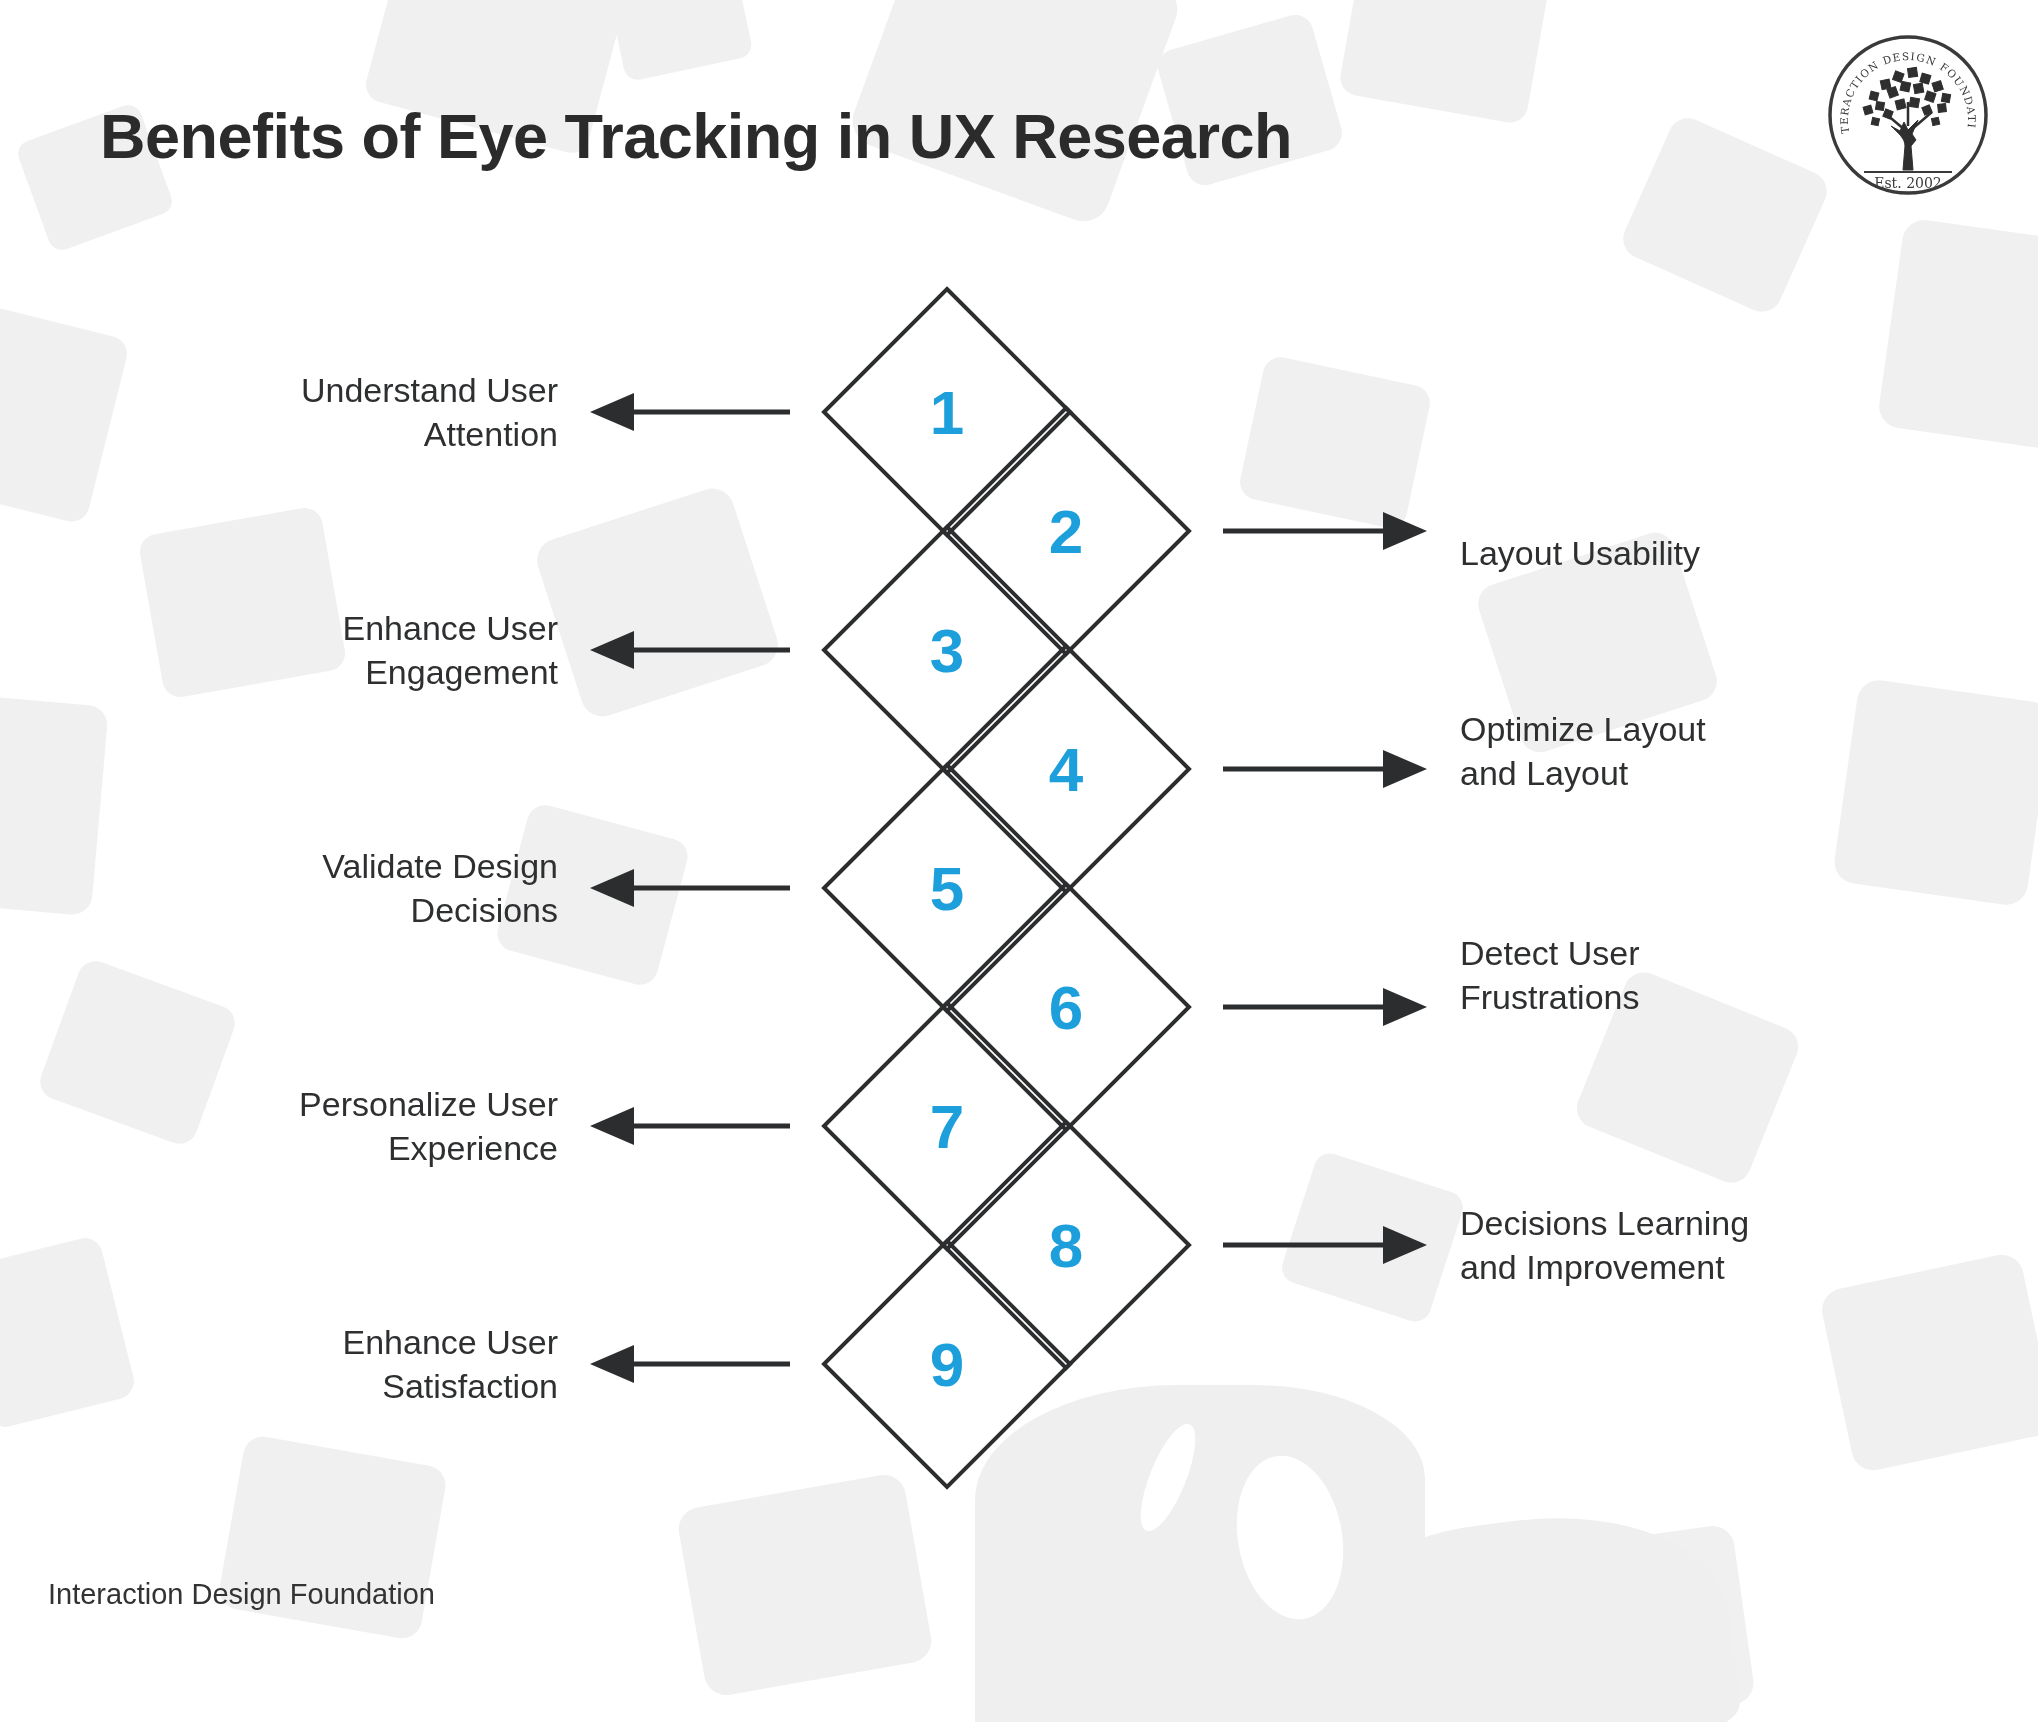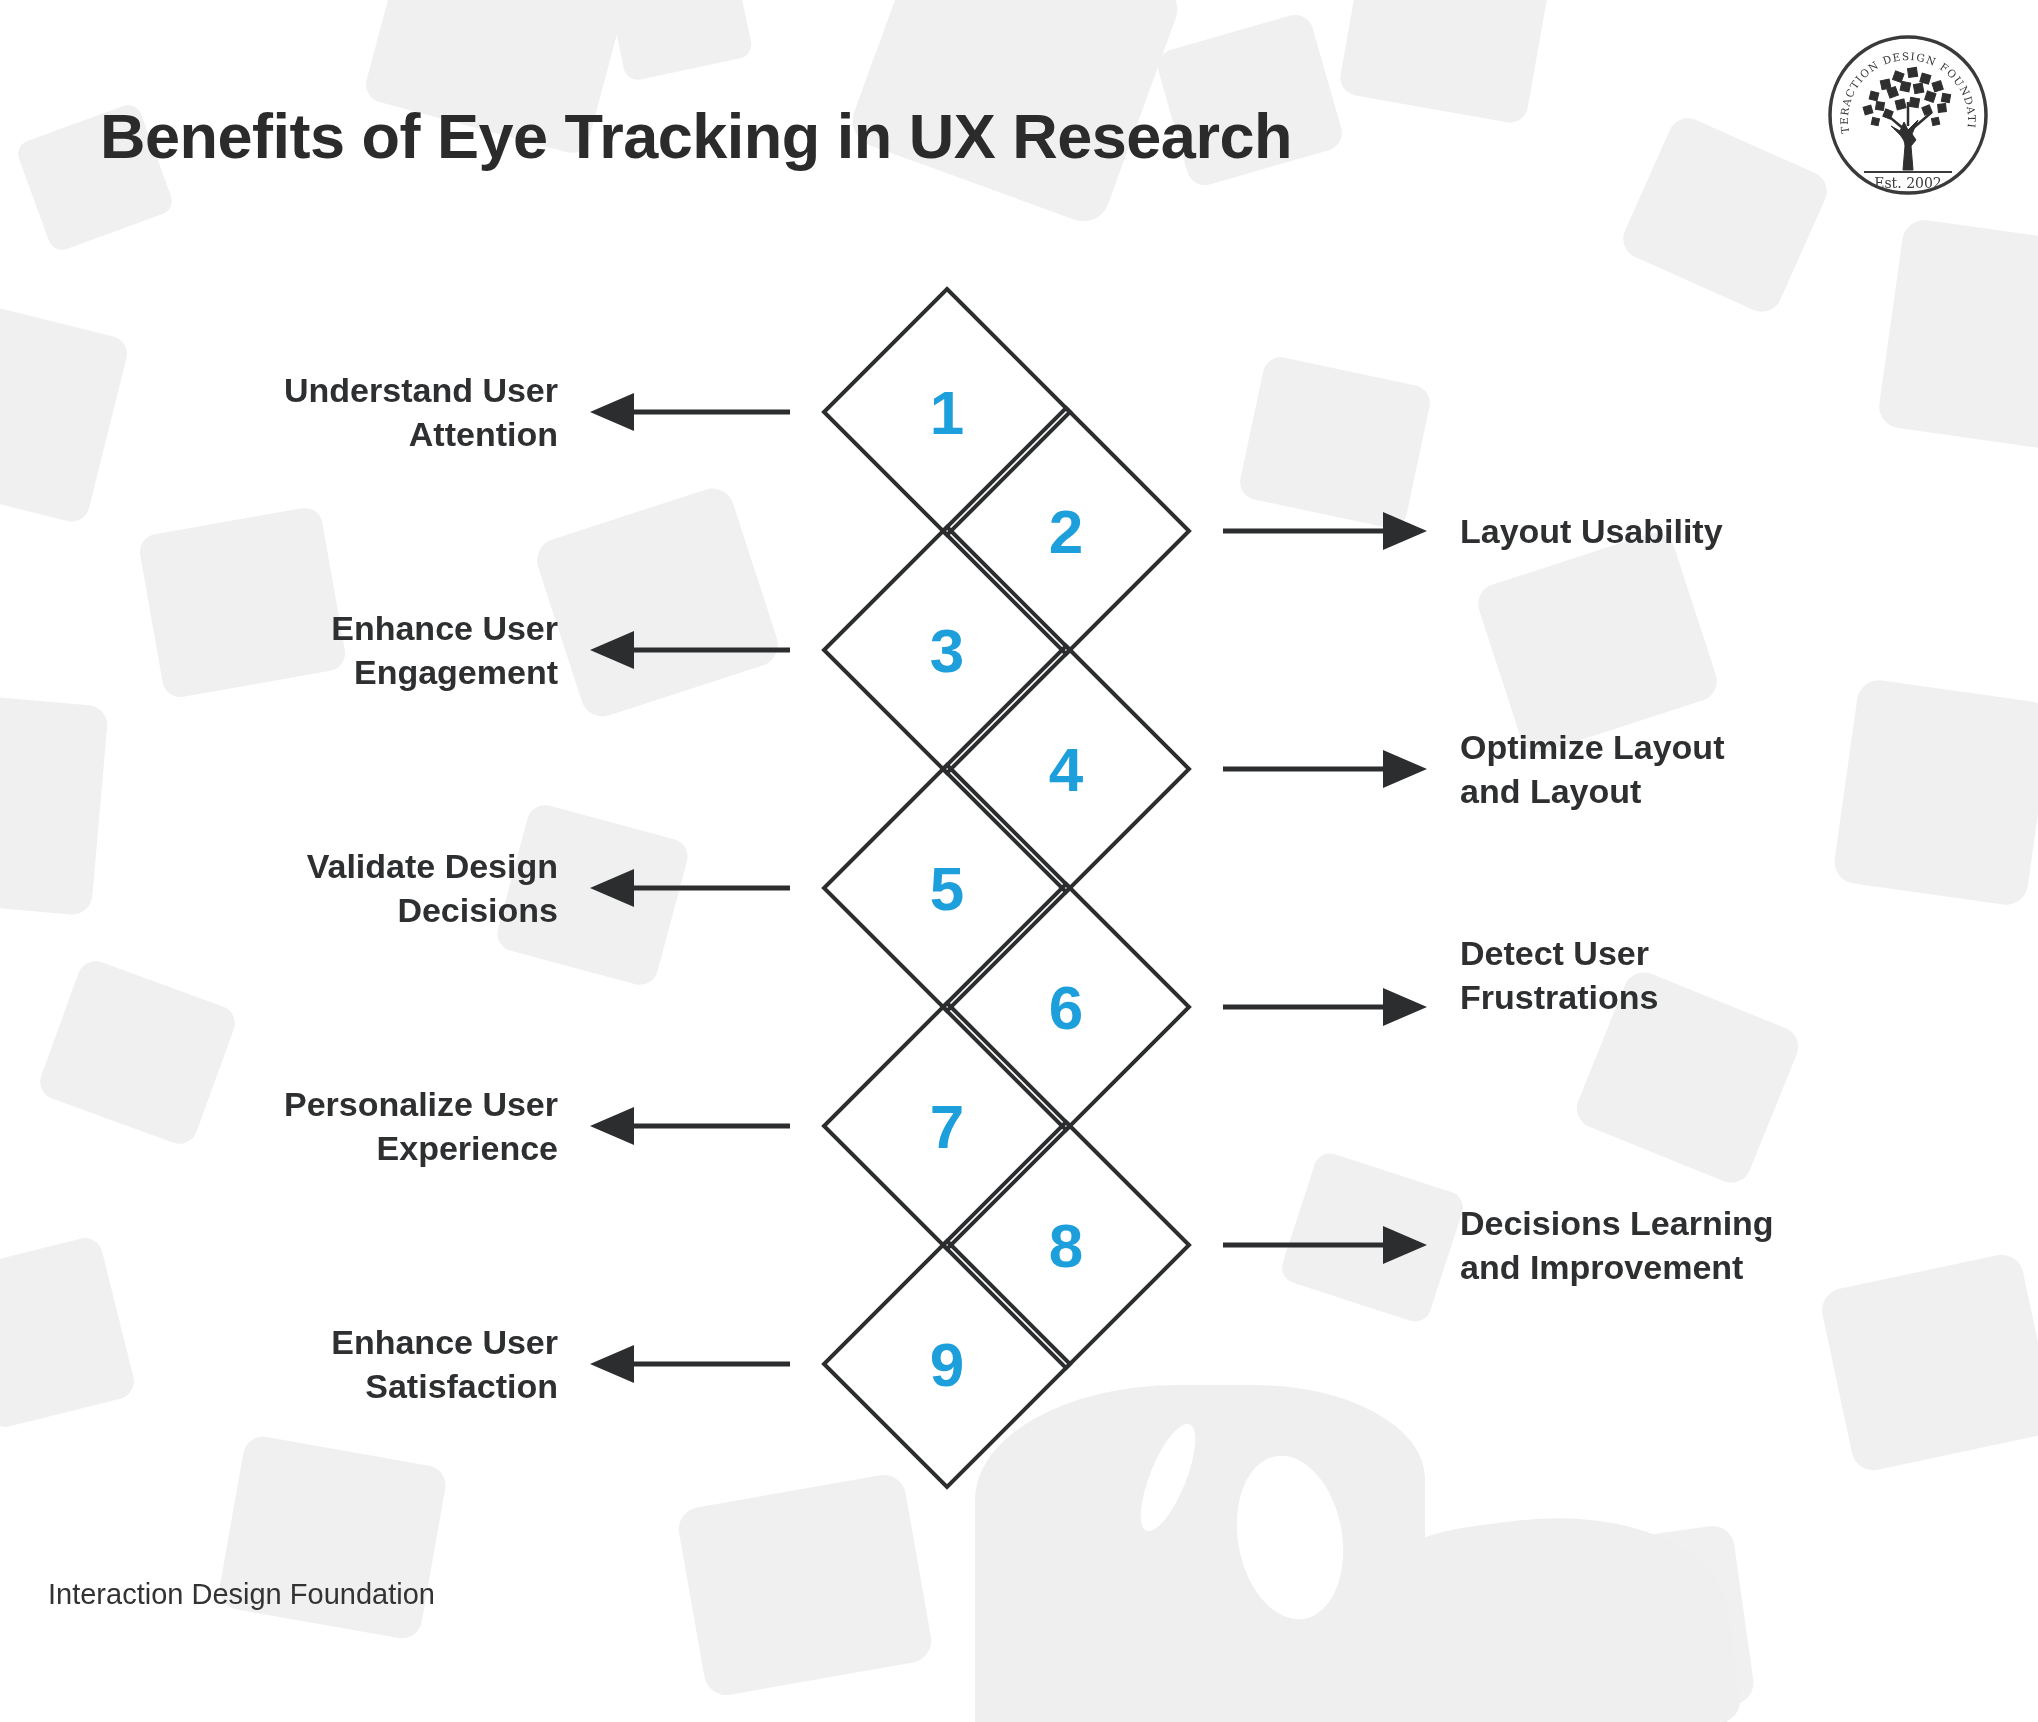--- a/index.html
+++ b/index.html
@@ -24,22 +24,22 @@
   .logo{position:absolute;left:1826px;top:30px;width:164px;height:170px;z-index:3;}
   
   .diagram{position:absolute;left:0;top:0;z-index:2;}
   .diamond-fill{fill:#ffffff;stroke:none;}
   .diamond-line{fill:none;stroke:#2b2d2e;stroke-width:4;}
   .num{font-family:"Liberation Sans",sans-serif;font-size:62px;font-weight:bold;fill:#1d9fdc;text-anchor:middle;}
   .arrow-line{stroke:#2b2d2e;stroke-width:5;}
   .arrow-head{fill:#2b2d2e;stroke:none;}
   
   .lbl{
-    position:absolute;z-index:3;height:88px;display:flex;flex-direction:column;justify-content:center;
-    font-size:34px;font-weight:bold;color:#2e2f31;
+    position:absolute;z-index:3;height:88px;display:flex;flex-direction:column;justify-content:flex-end;
+    font-size:34px;font-weight:normal;color:#2e2f31;
   }
   .lbl span{line-height:44px;white-space:nowrap;}
   .lbl span:empty{display:none;}
   .lbl.left{right:1480px;align-items:flex-end;text-align:right;}
   .lbl.right{left:1460px;align-items:flex-start;text-align:left;}
   
   .footer{position:absolute;left:48px;top:1574px;z-index:3;}
   .footer .org{font-size:29px;color:#333;line-height:40px;}
   .footer .site{font-size:30px;font-weight:bold;color:#2e2f31;line-height:42px;}
 </style>
@@ -197,21 +197,21 @@
   <span>Understand User</span>
     <span>Attention</span>
 </div>
 <div class="lbl right" style="top:487px">
   <span>Layout Usability</span>
 </div>
 <div class="lbl left" style="top:606px">
   <span>Enhance User</span>
     <span>Engagement</span>
 </div>
-<div class="lbl right" style="top:725px">
+<div class="lbl right" style="top:707px">
   <span>Optimize Layout</span>
     <span>and Layout</span>
 </div>
 <div class="lbl left" style="top:844px">
   <span>Validate Design</span>
     <span>Decisions</span>
 </div>
 <div class="lbl right" style="top:931px">
   <span>Detect User</span>
     <span>Frustrations</span>

